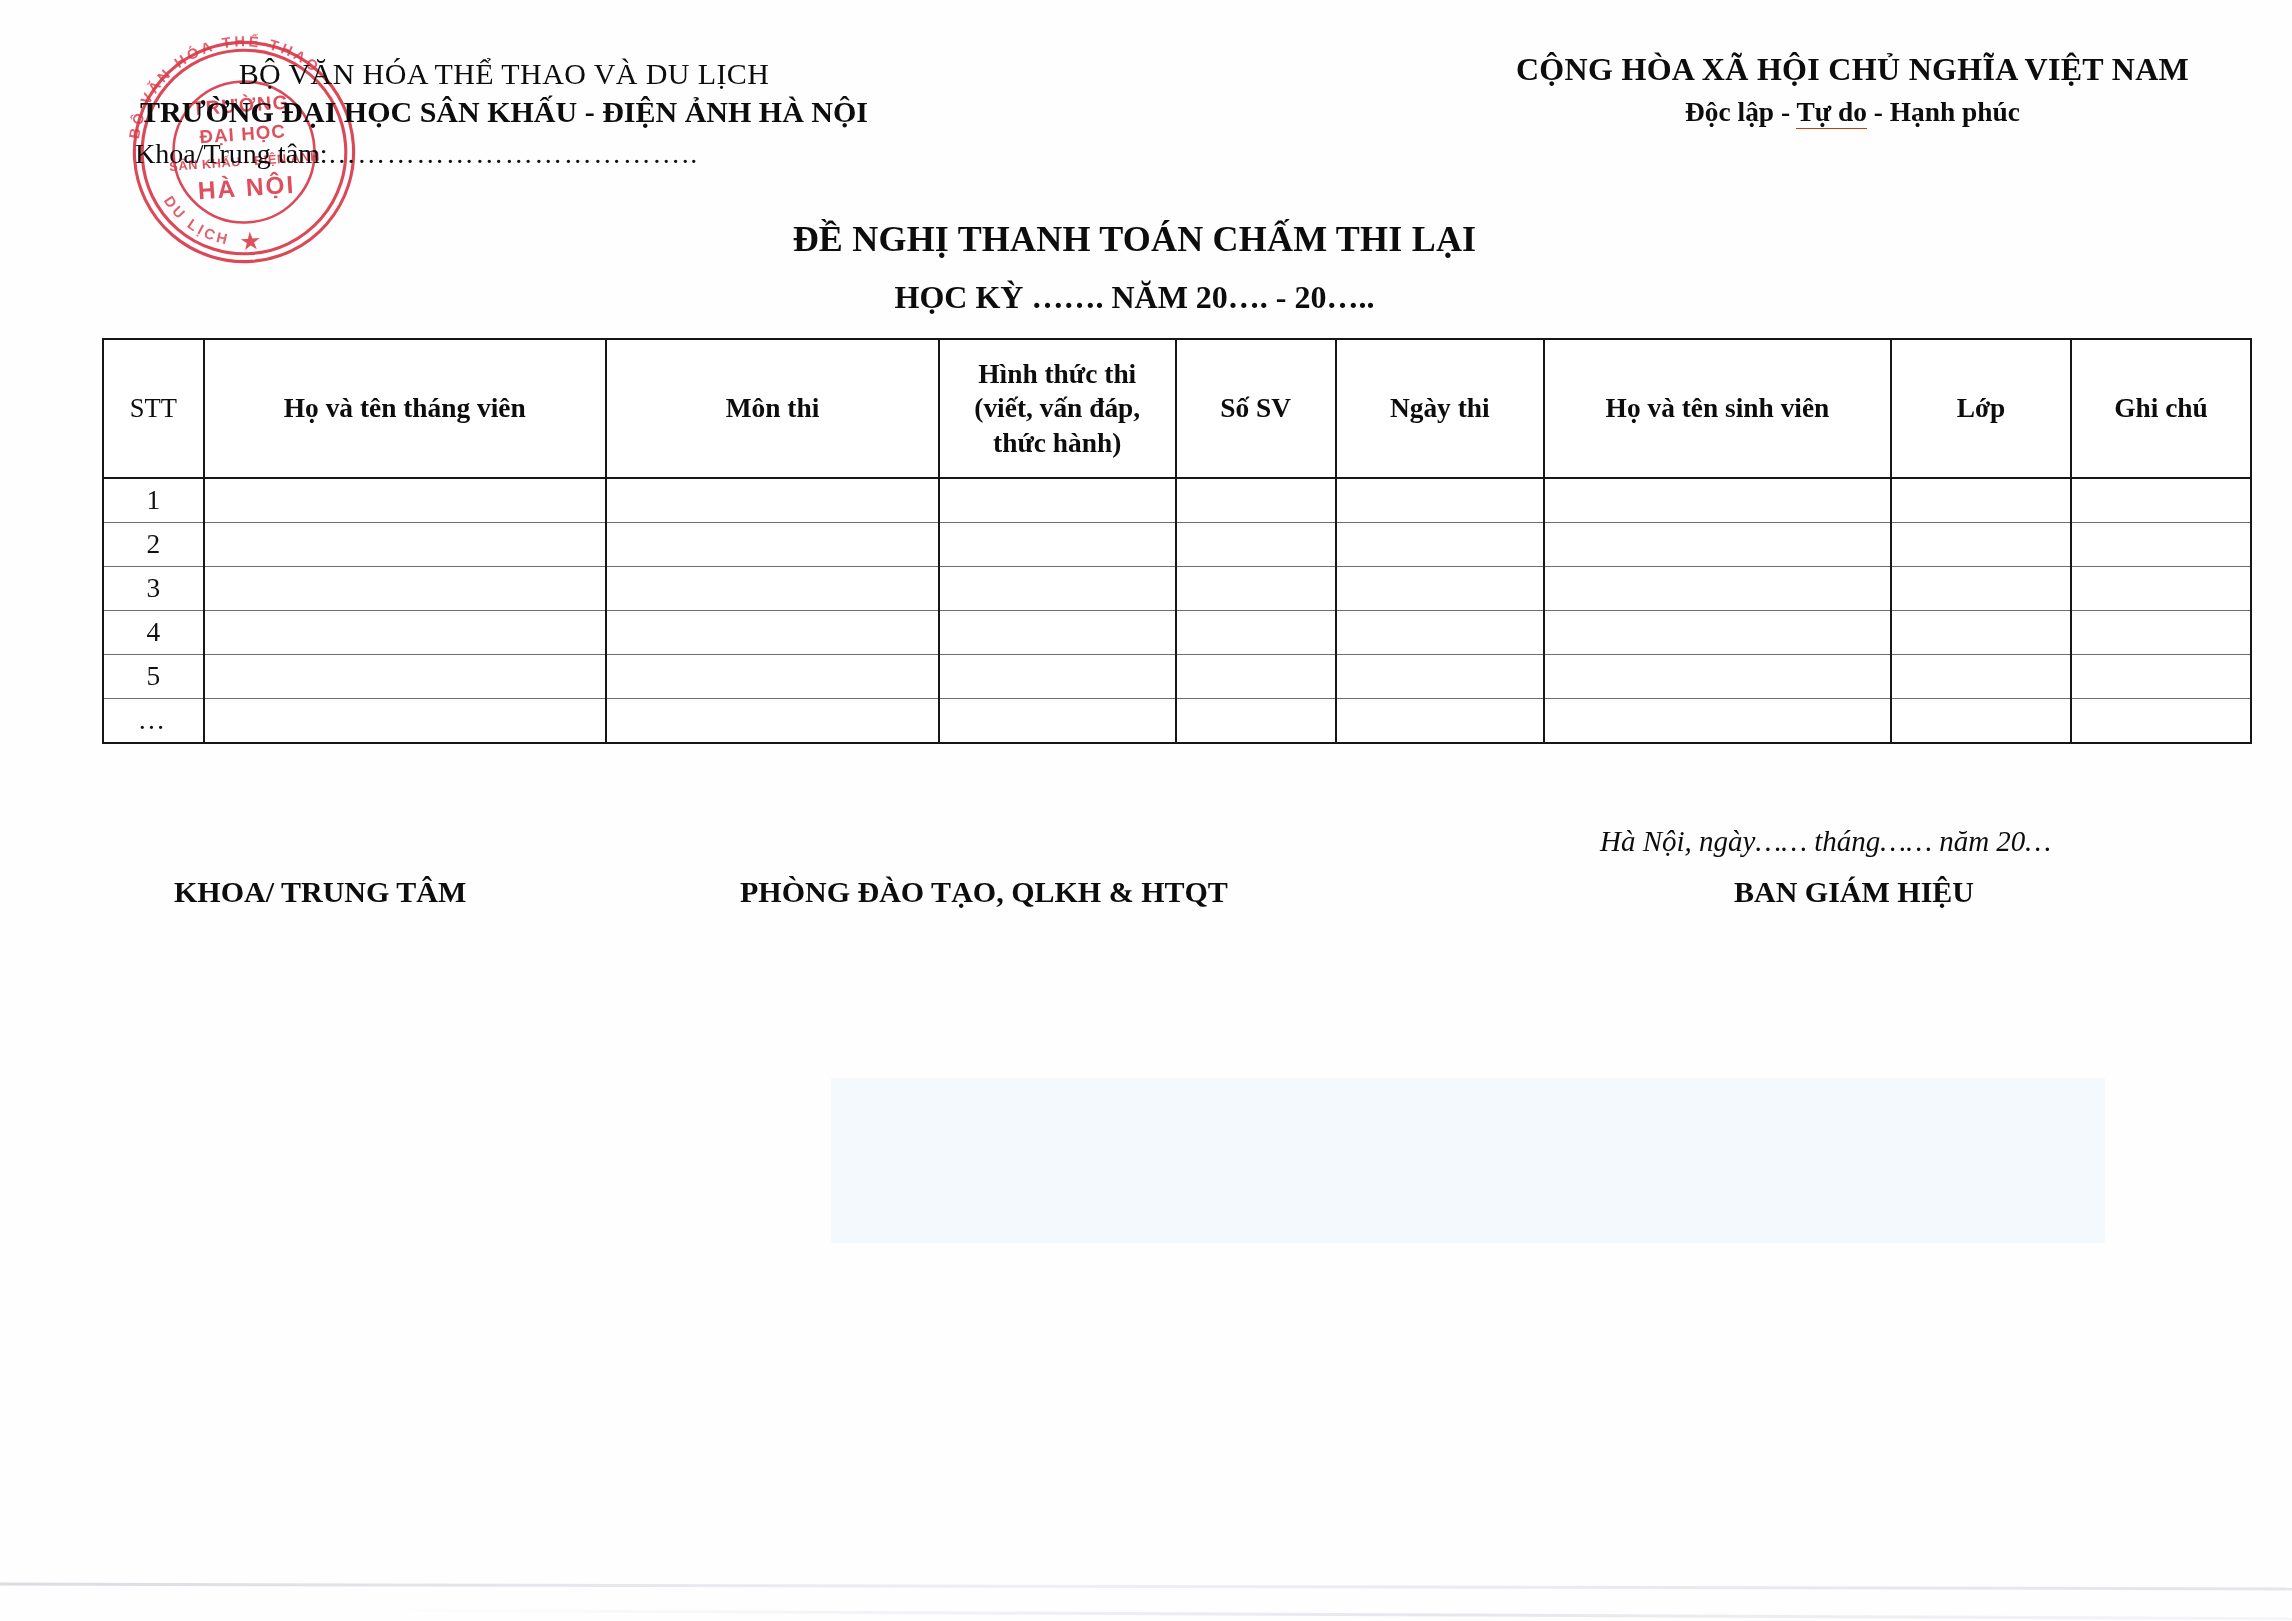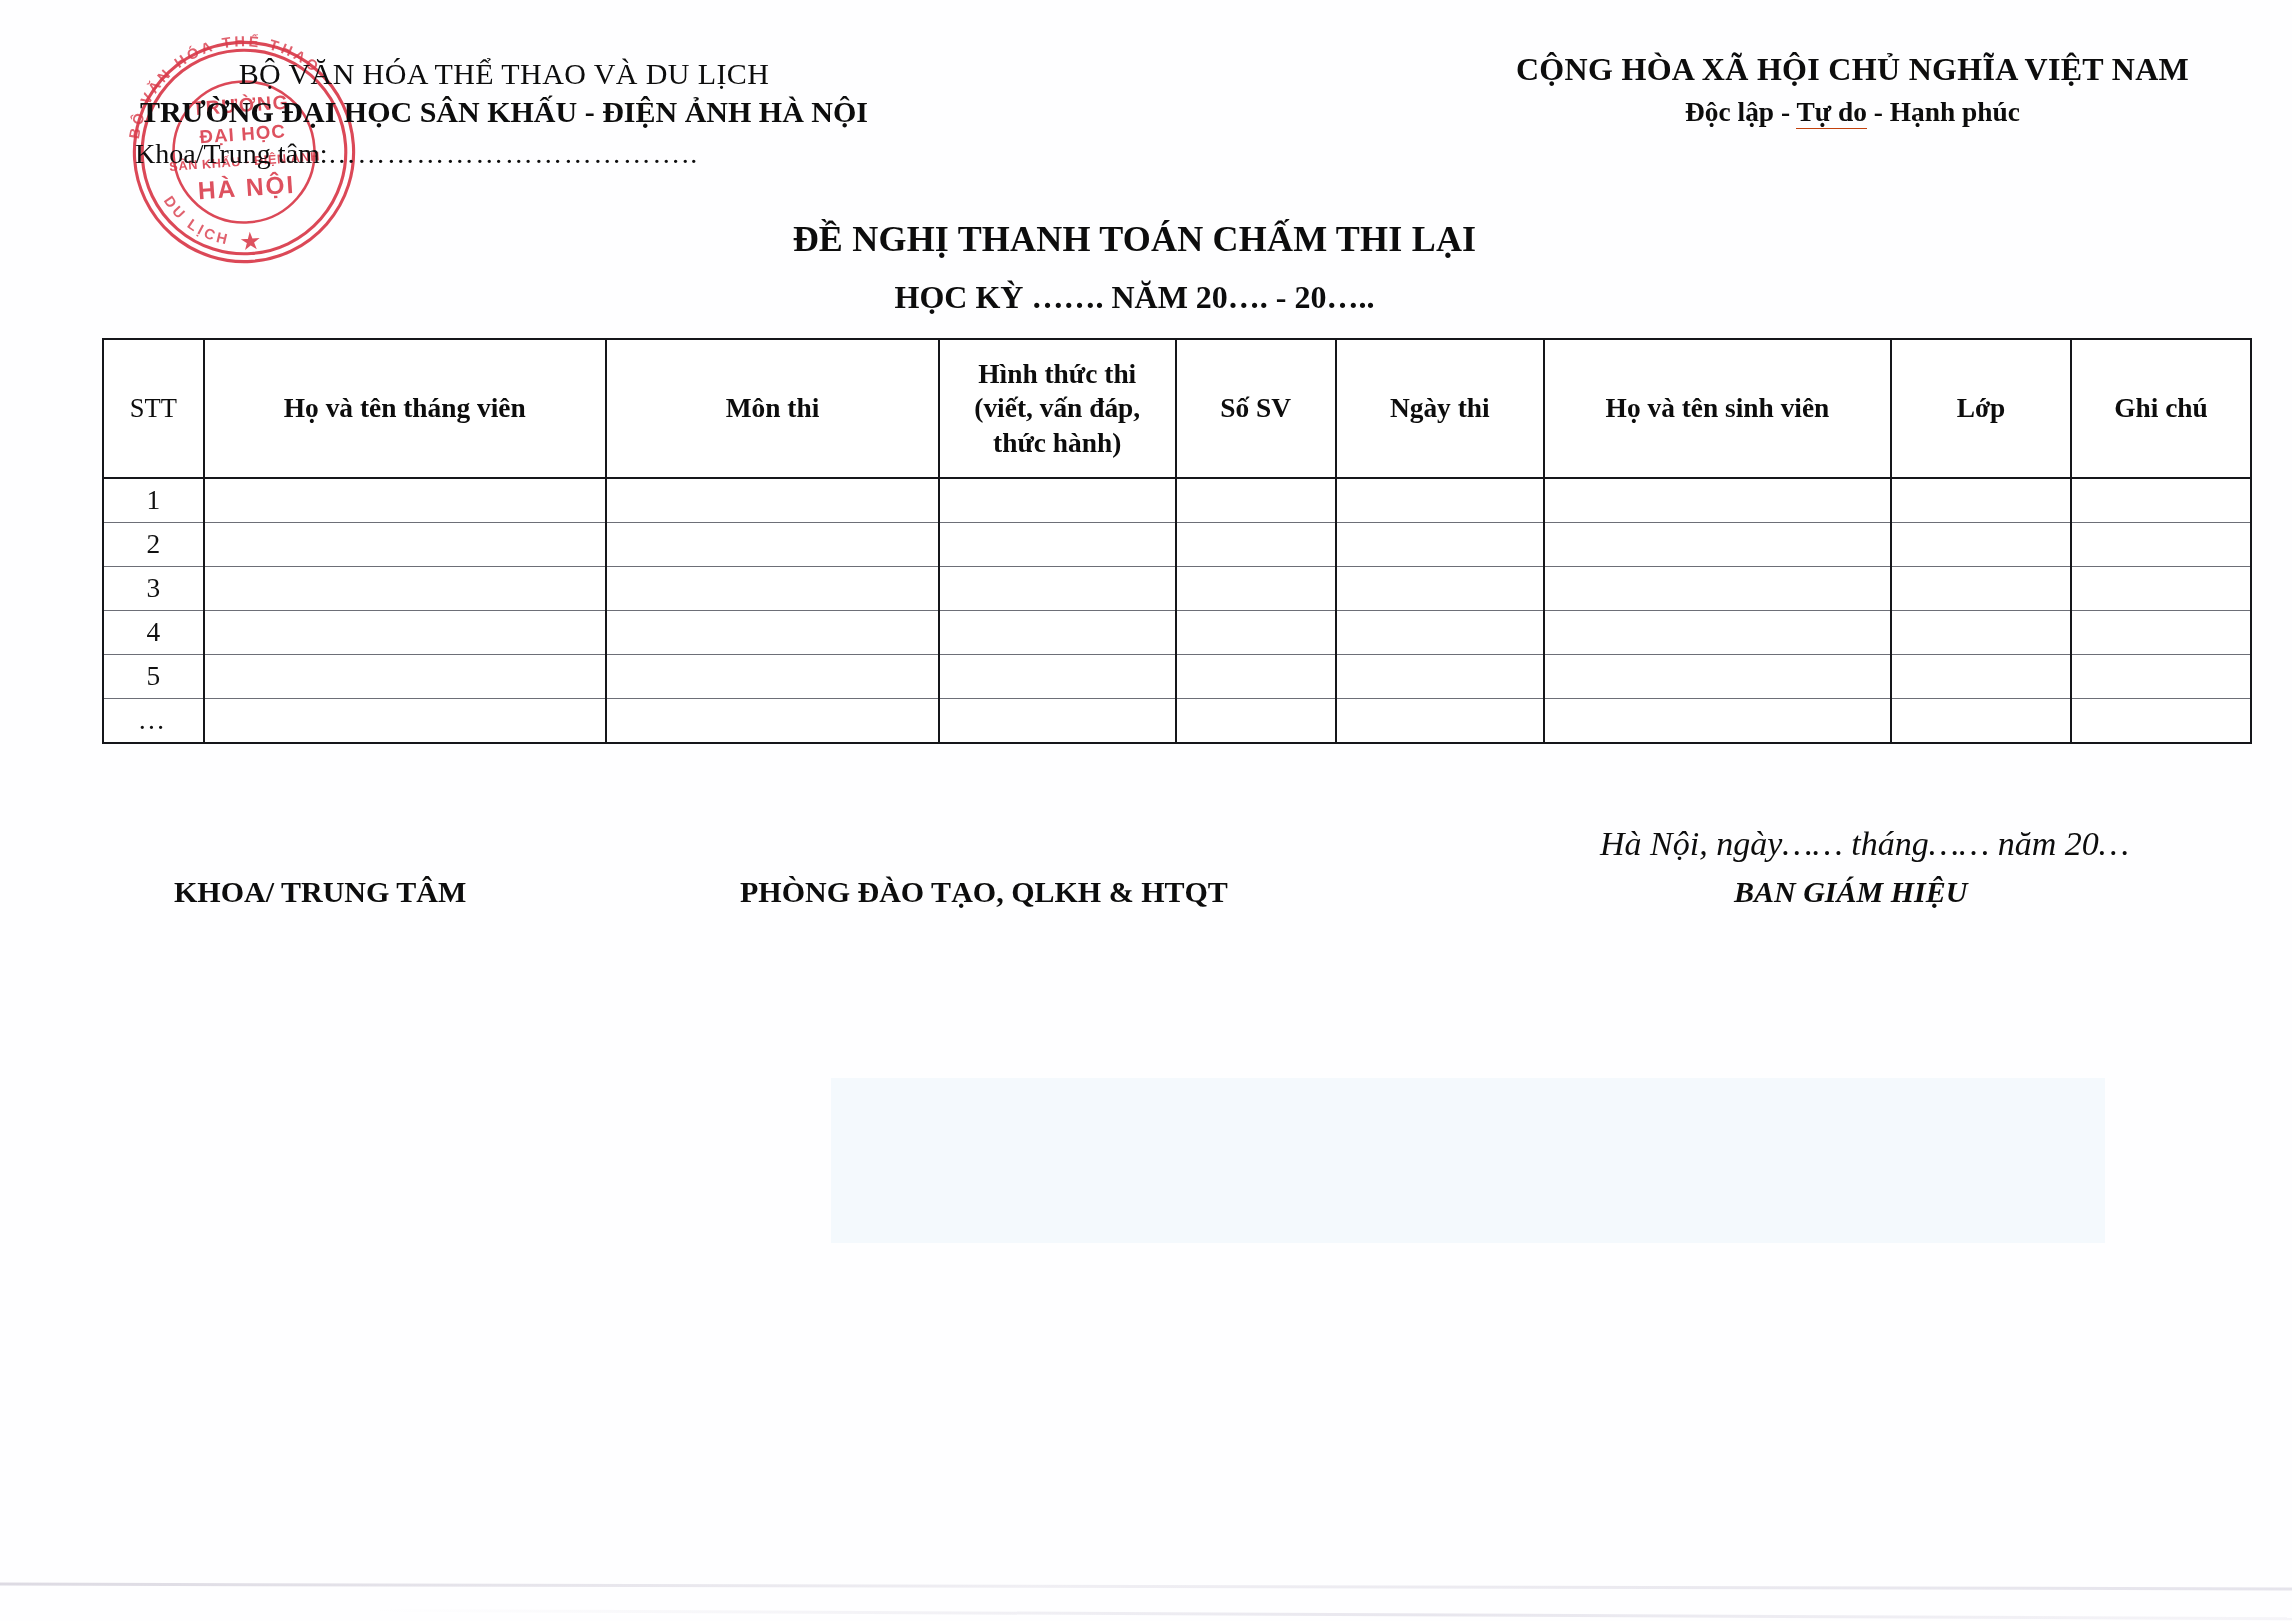--- a/index.html
+++ b/index.html
@@ -176,32 +176,31 @@
     font-weight: 700;
     white-space: nowrap;
   }
   .sig-khoa  { left: 174px;  top: 875px; }
   .sig-phong { left: 740px;  top: 875px; }
 
   .date-line {
     position: absolute;
     left: 1600px;
     top: 825px;
-    font-size: 34px;
+    font-size: 29px;
     font-style: italic;
     white-space: nowrap;
   }
   .sig-bgh {
     position: absolute;
     left: 1734px;
     top: 875px;
     font-size: 30px;
     font-weight: 700;
     white-space: nowrap;
-    font-style: italic;
   }
 
   
   .blue-block {
     position: absolute;
     left: 831px;
     top: 1078px;
     width: 1274px;
     height: 165px;
     background: #f4f9fd;

